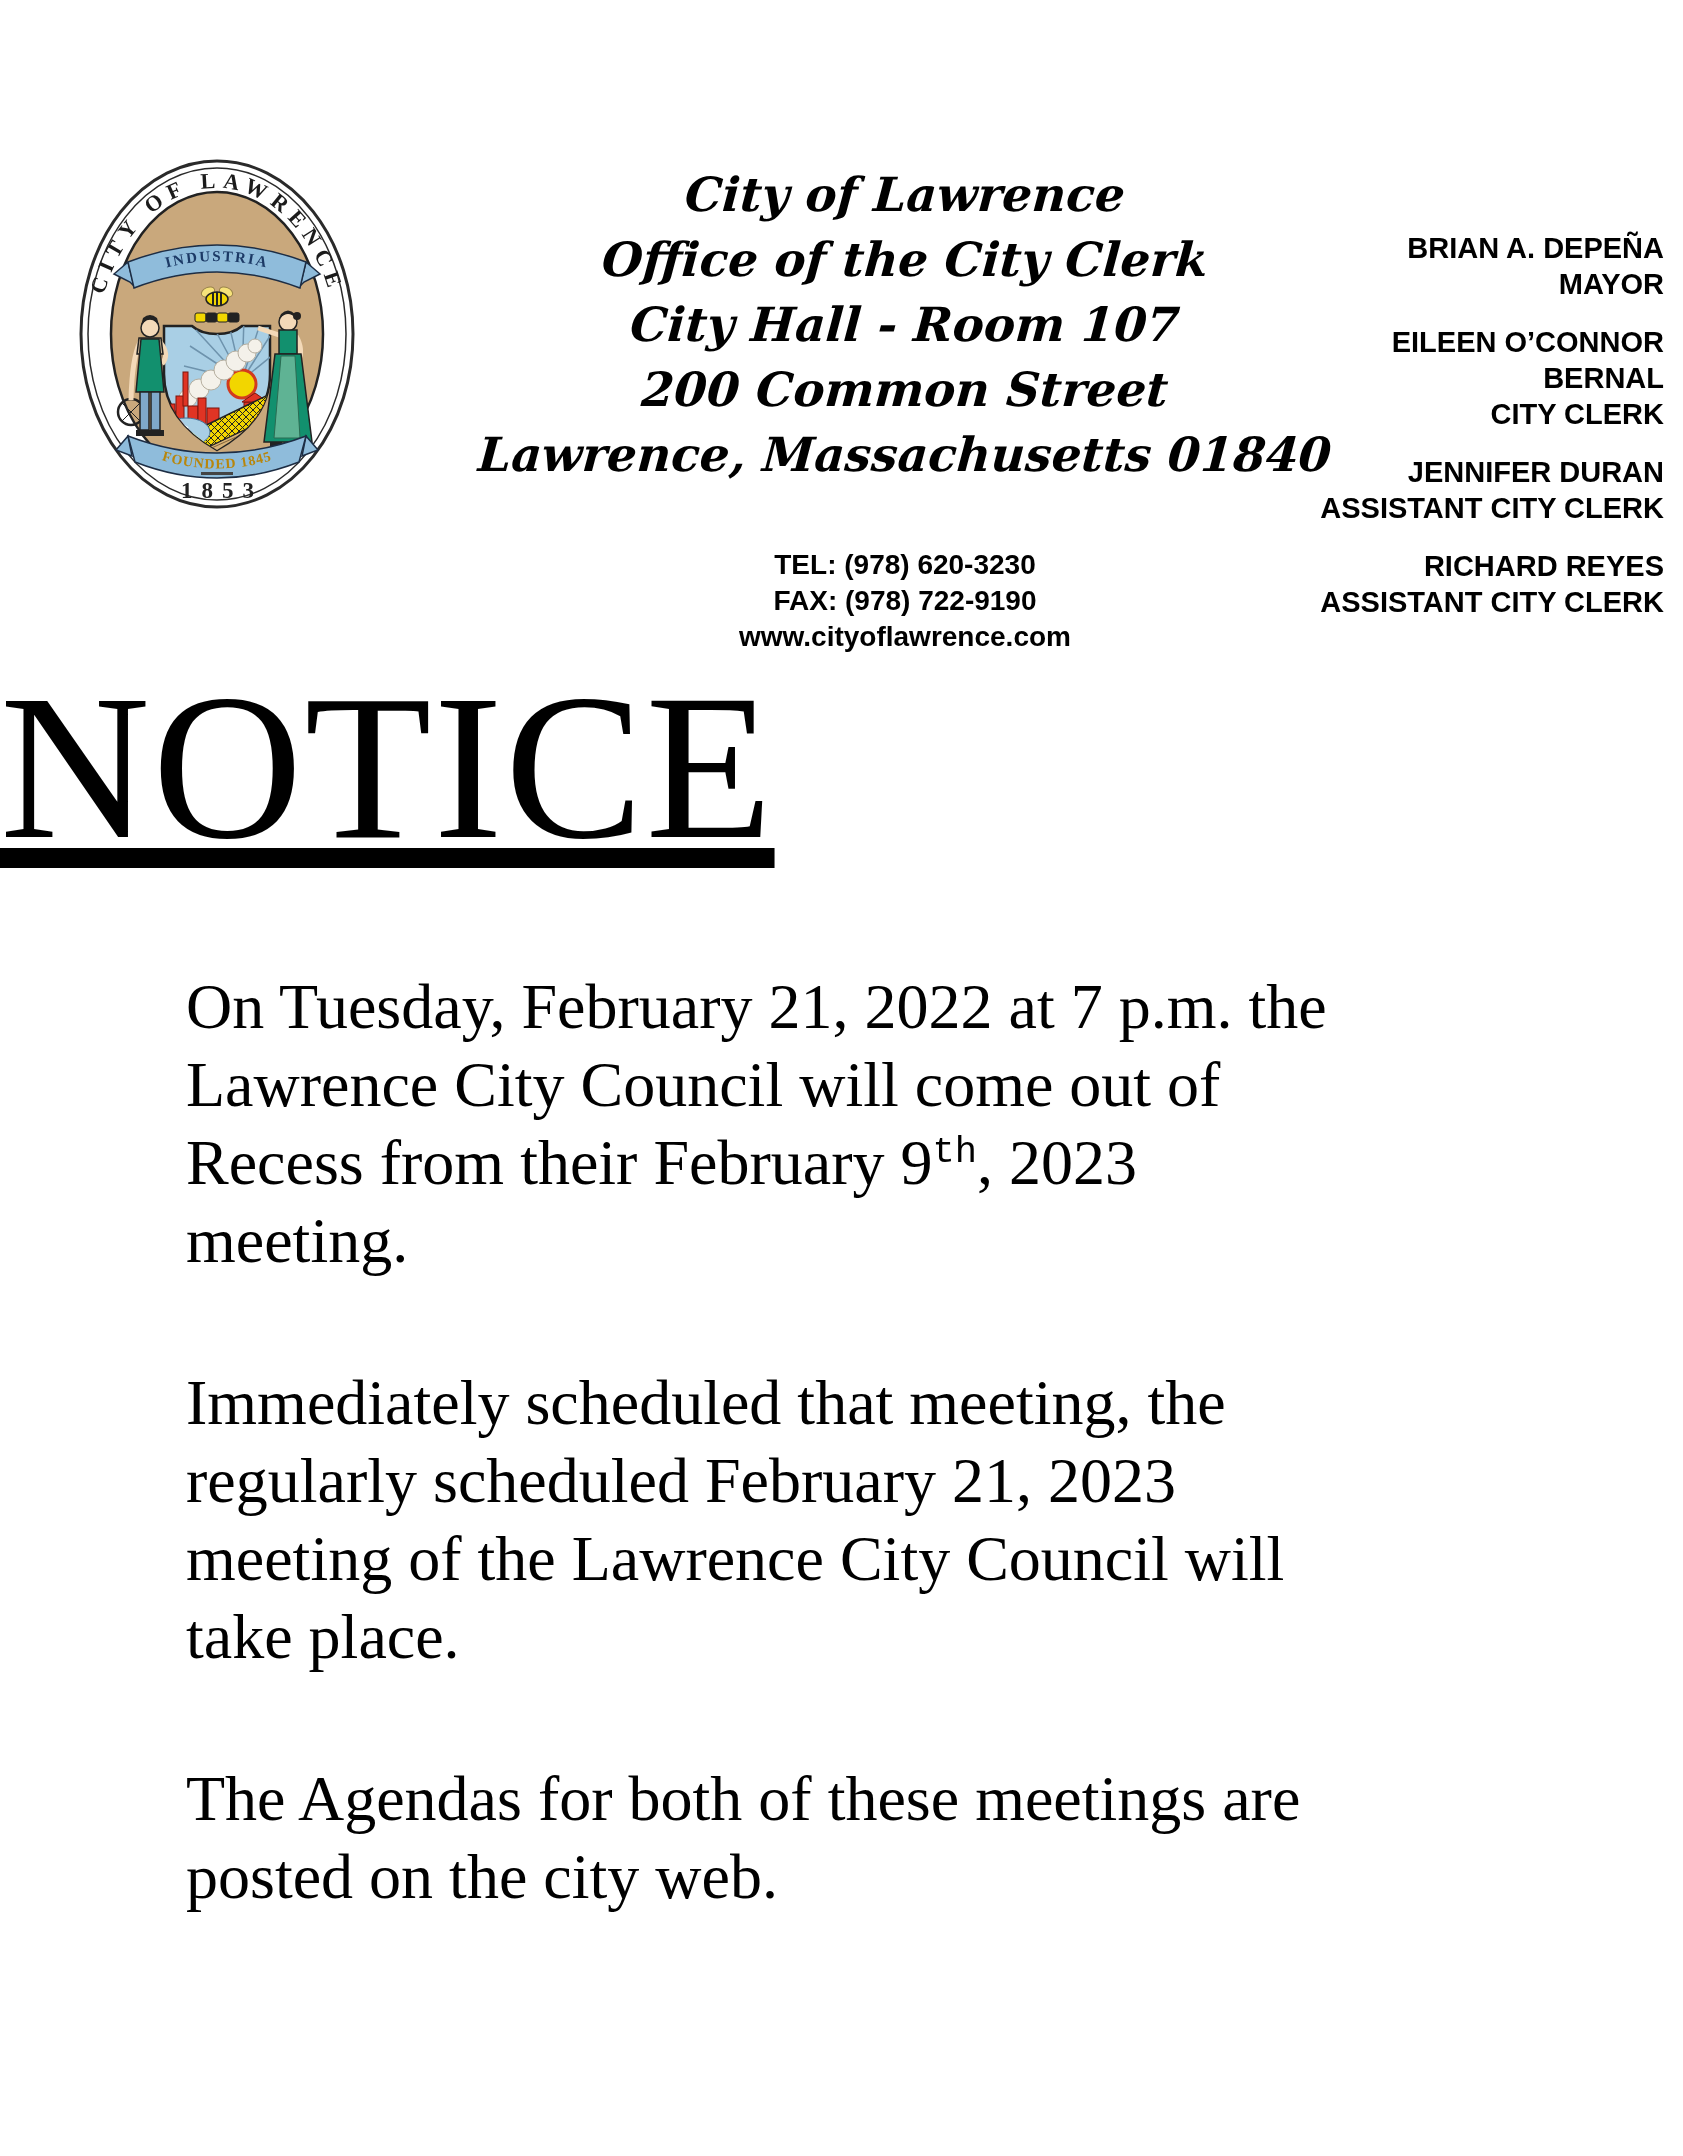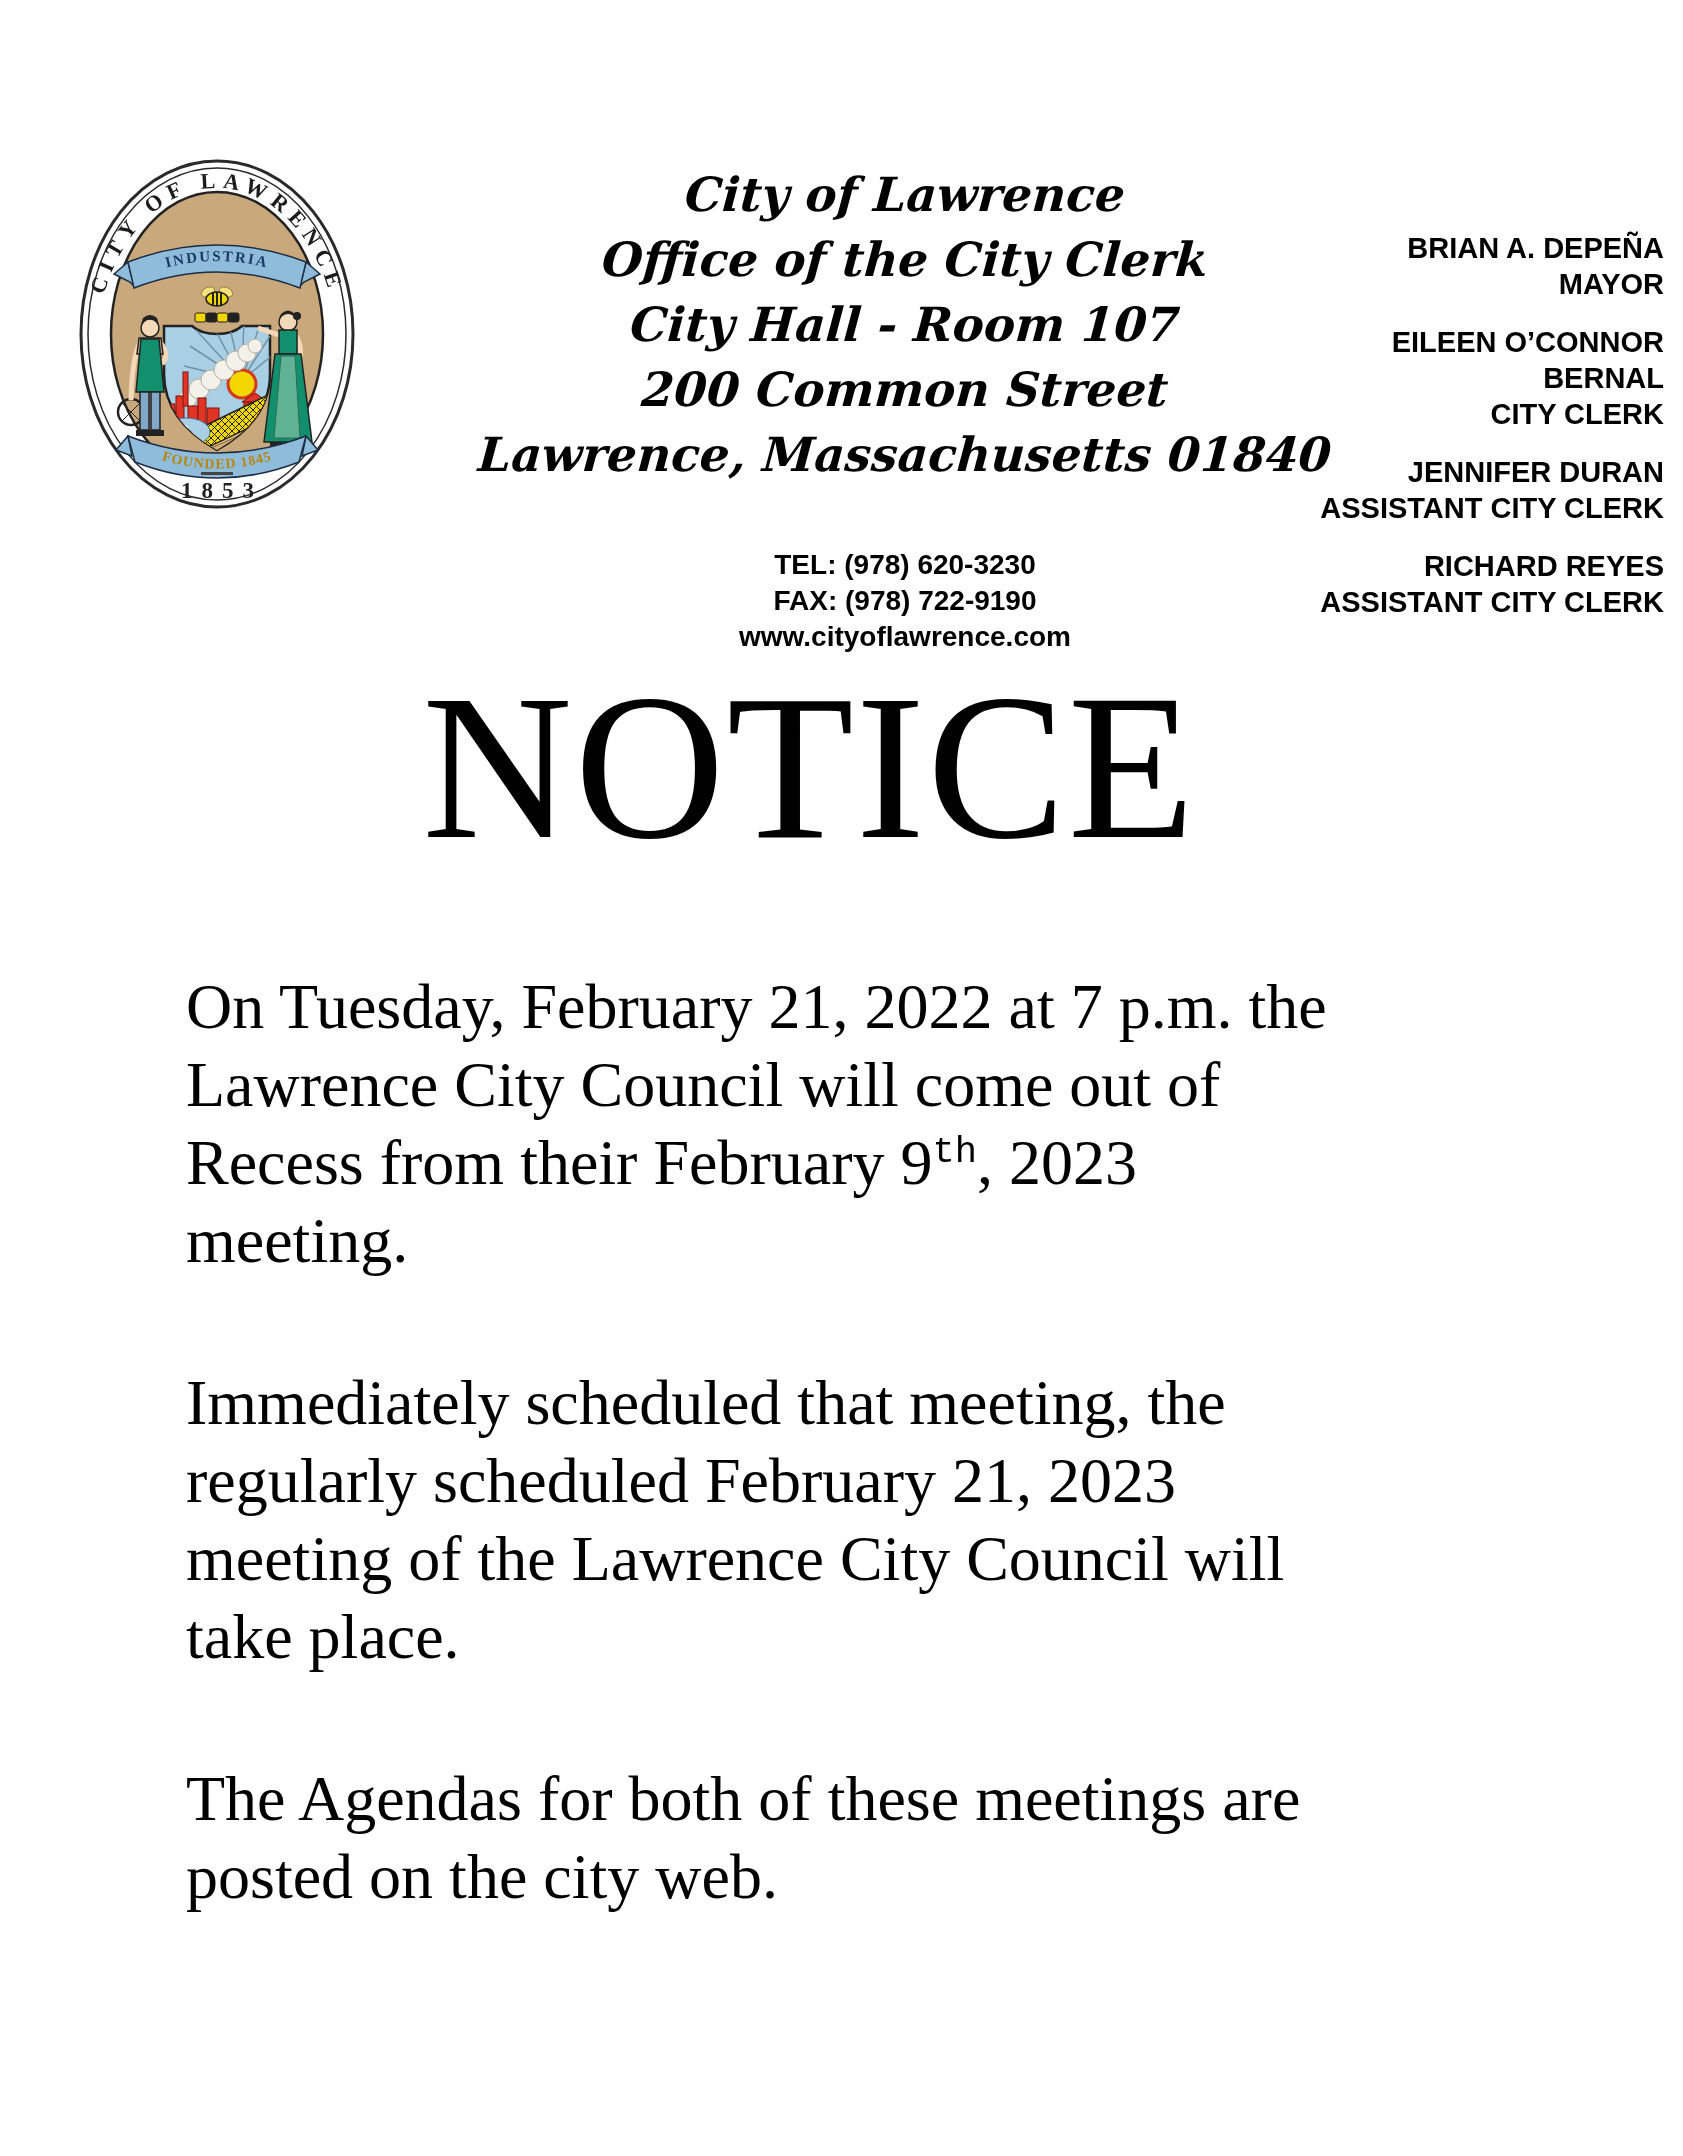--- a/index.html
+++ b/index.html
@@ -56,26 +56,26 @@
     line-height: 36px;
   }
   .official { margin-bottom: 22px; }
 
   
   .notice-title {
     position: absolute;
     top: 652px; left: 0;
     width: 1619px;
     margin: 0;
-    text-align: center;
     font-family: "Liberation Serif", serif;
     font-weight: 400;
     font-size: 208px;
     line-height: 230px;
     letter-spacing: 2px;
+    text-decoration: underline;
   }
 
   
   .body-text {
     position: absolute;
     left: 186px; top: 968px;
     width: 1370px;
     font-family: "Liberation Serif", serif;
     font-size: 64px;
     line-height: 78px;

